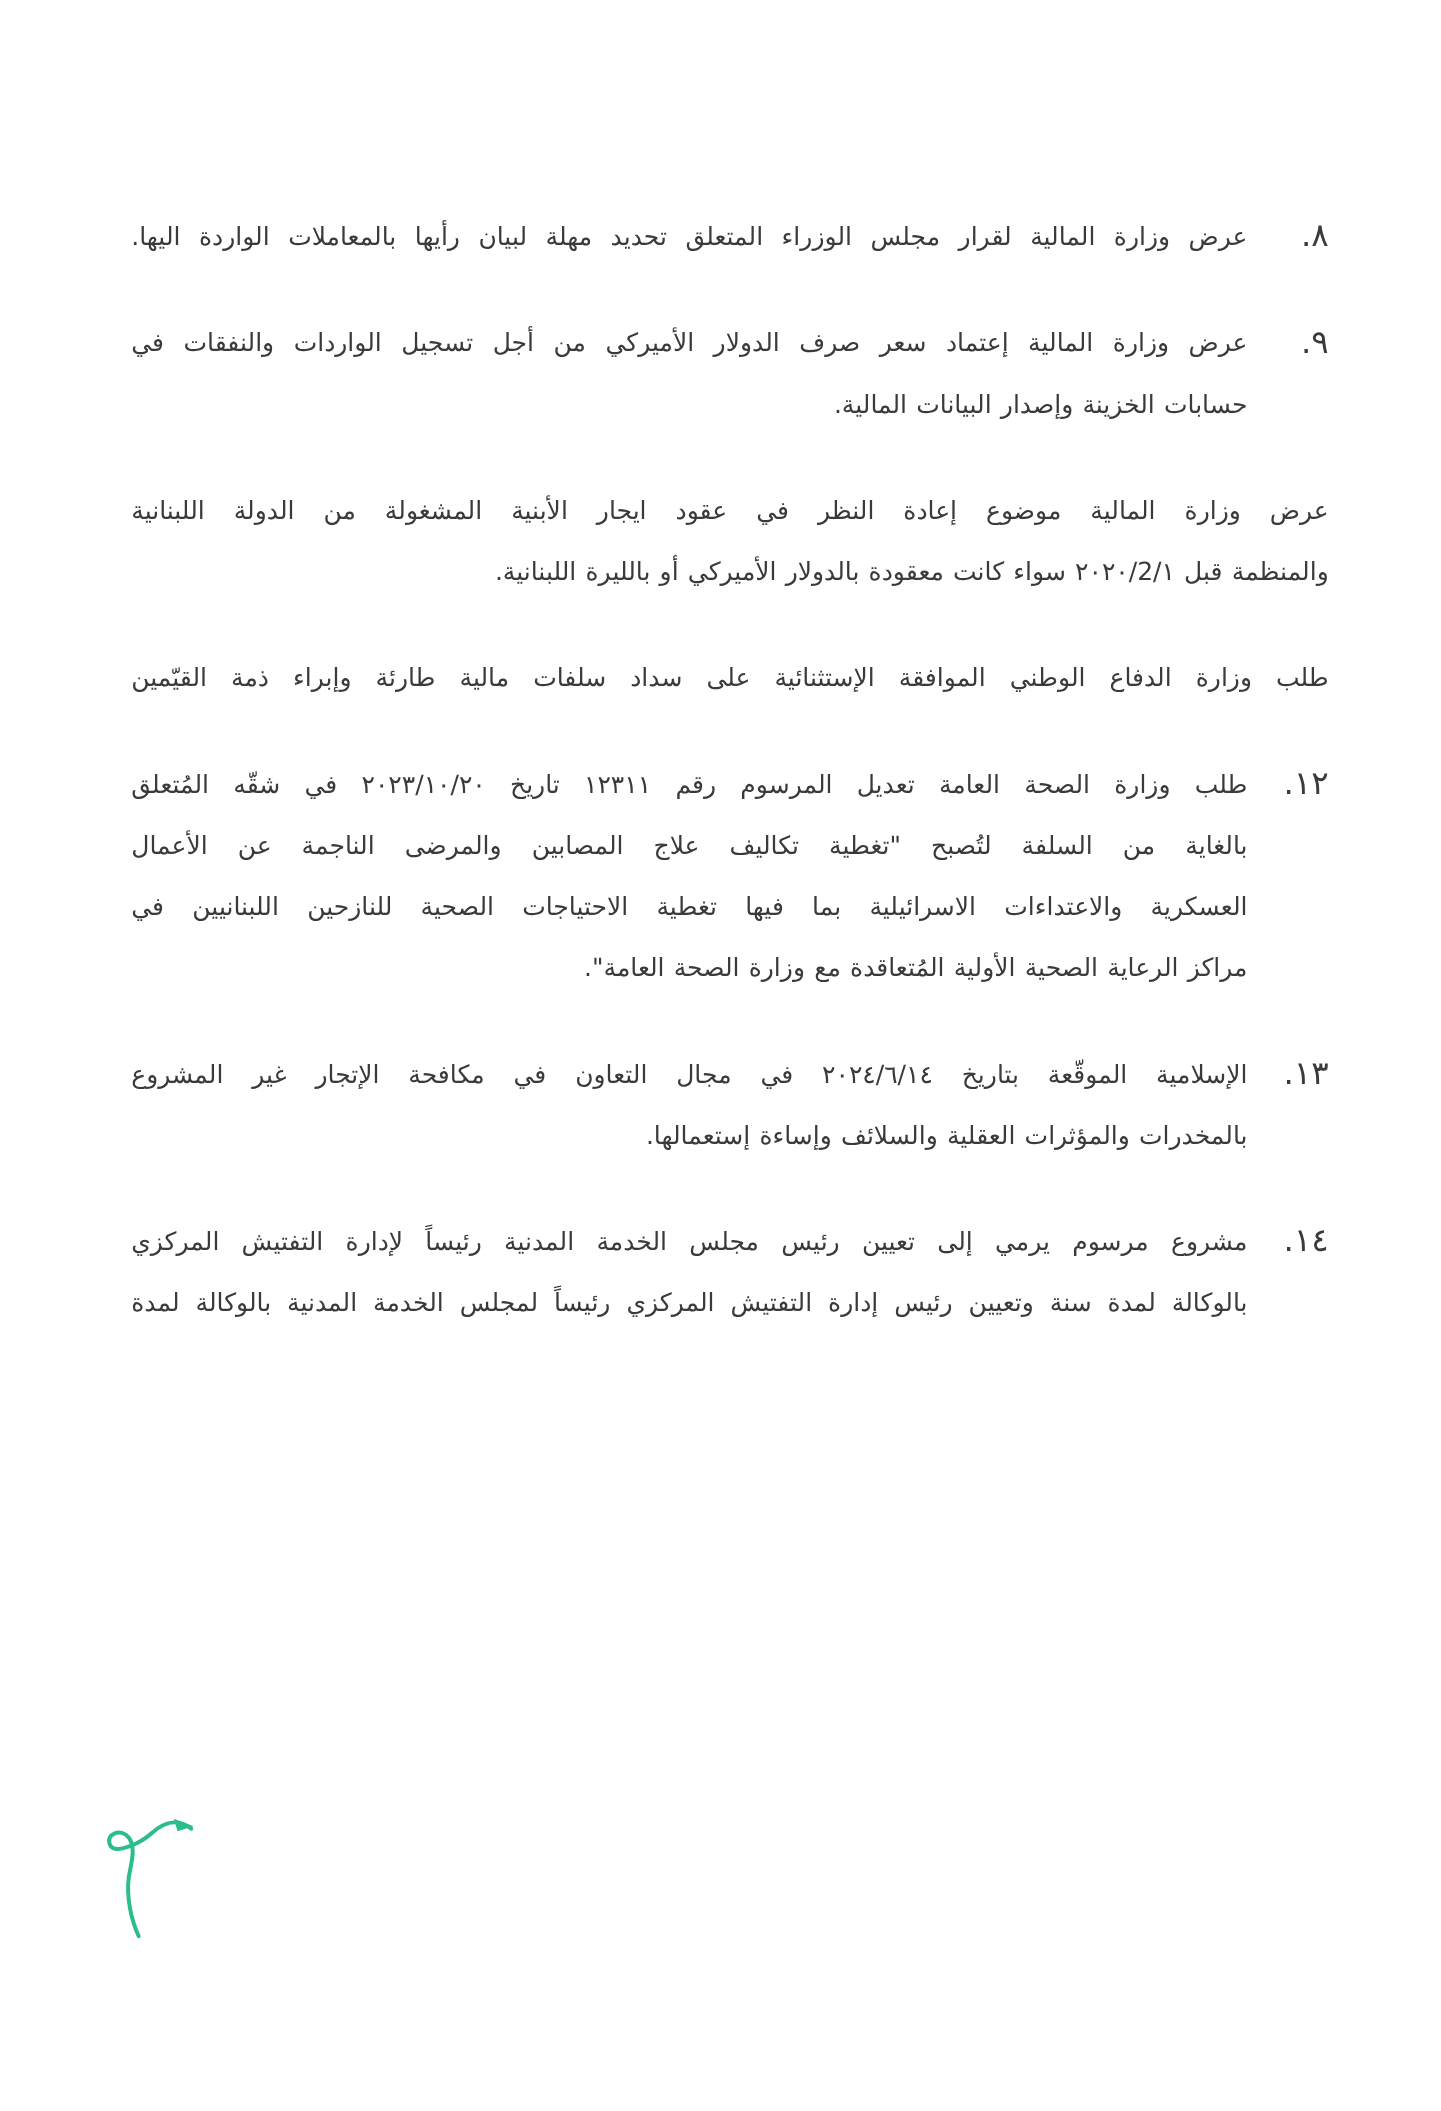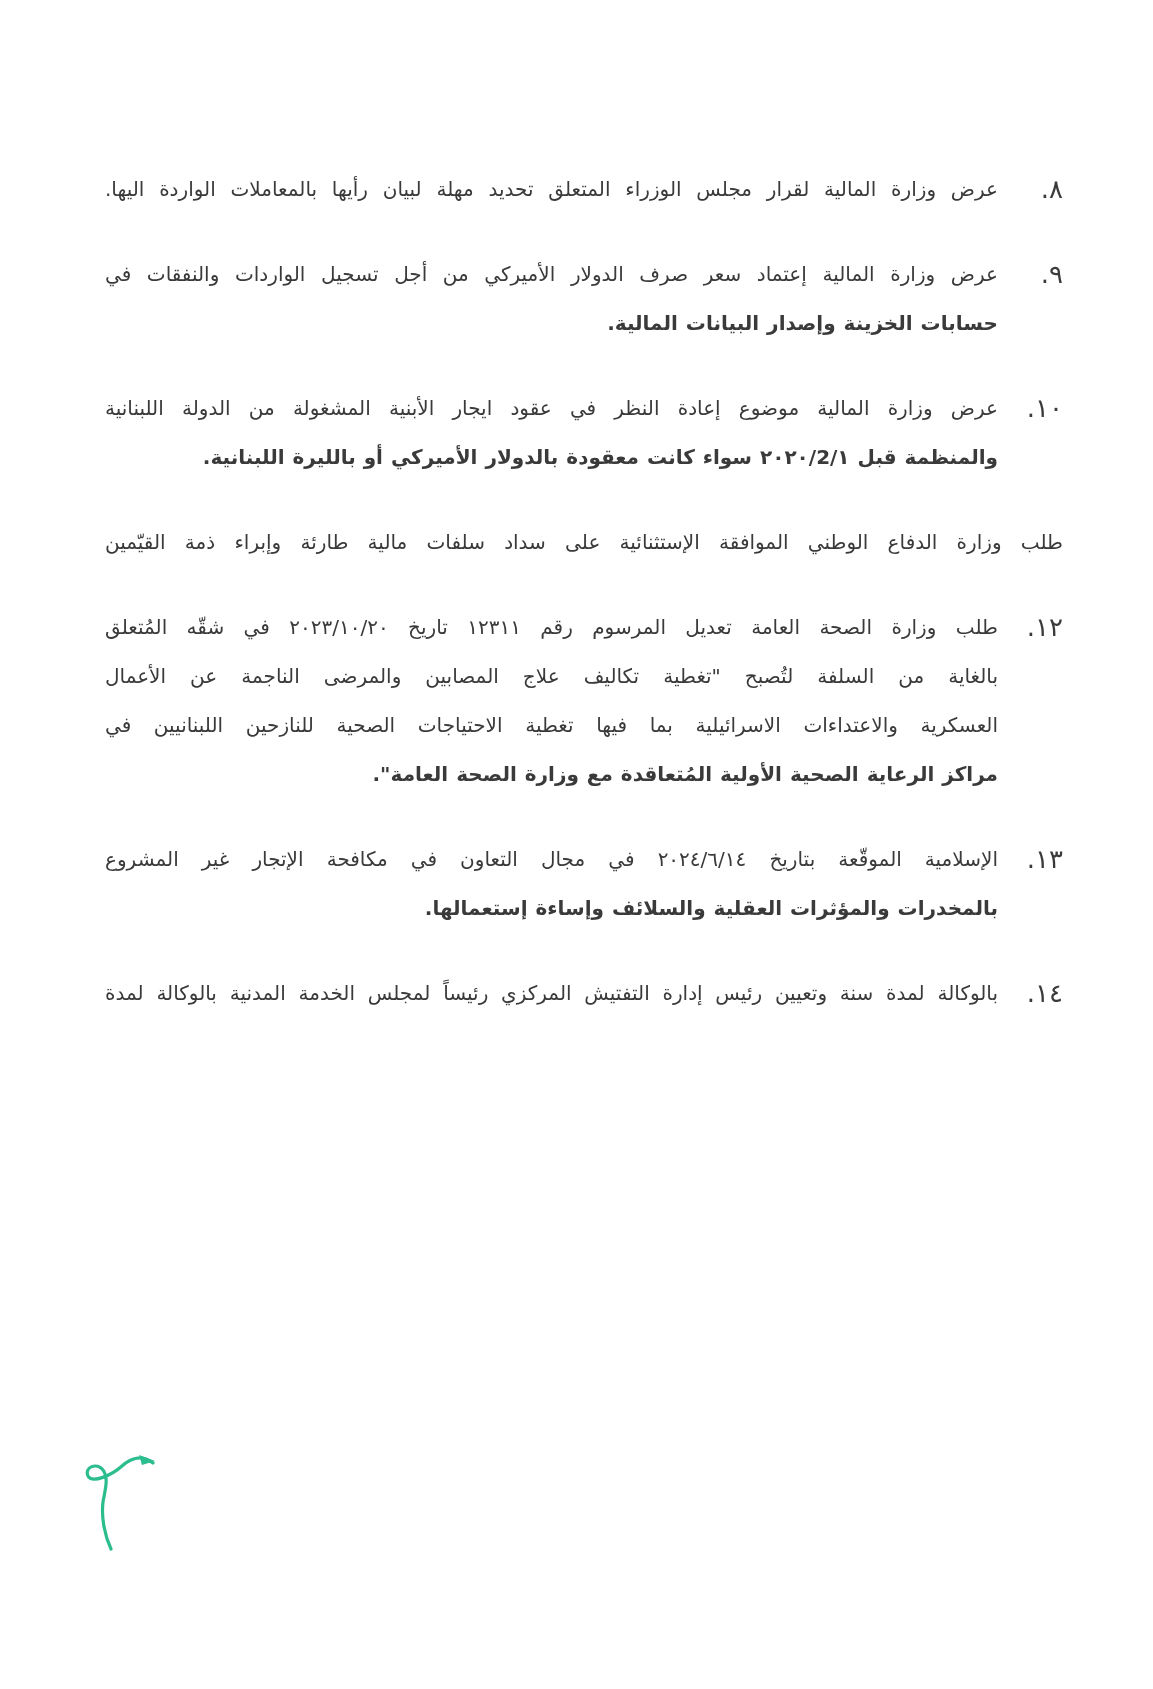--- a/index.html
+++ b/index.html
@@ -38,21 +38,20 @@
     font-size: 20px;
     line-height: 49px;
   }
   .line {
     text-align: justify;
     text-align-last: justify;  
     word-spacing: 1px;
   }
   .line.is-last {
     text-align-last: right;    
-    font-weight: bold;
   }
   .mark {
     position: absolute;
     left: 80px;
     top: 1450px;
     width: 82px;
     height: 104px;
   }
   .mark svg { display: block; width: 100%; height: 100%; }
 </style>
@@ -68,21 +67,20 @@
         </div>
       </div>
       <div class="item">
         <span class="num">٩.</span>
         <div class="text">
           <div class="line">عرض وزارة المالية إعتماد سعر صرف الدولار الأميركي من أجل تسجيل الواردات والنفقات في</div>
           <div class="line is-last">حسابات الخزينة وإصدار البيانات المالية.</div>
         </div>
       </div>
       <div class="item">
-        <span class="num">١٠.</span>
         <div class="text">
           <div class="line">عرض وزارة المالية موضوع إعادة النظر في عقود ايجار الأبنية المشغولة من الدولة اللبنانية</div>
           <div class="line is-last">والمنظمة قبل ٢٠٢٠/2/١ سواء كانت معقودة بالدولار الأميركي أو بالليرة اللبنانية.</div>
         </div>
       </div>
       <div class="item">
         <div class="text">
           <div class="line">طلب وزارة الدفاع الوطني الموافقة الإستثنائية على سداد سلفات مالية طارئة وإبراء ذمة القيّمين</div>
         </div>
       </div>
@@ -98,20 +96,21 @@
       <div class="item">
         <span class="num">١٣.</span>
         <div class="text">
           <div class="line">الإسلامية الموقّعة بتاريخ ٢٠٢٤/٦/١٤ في مجال التعاون في مكافحة الإتجار غير المشروع</div>
           <div class="line is-last">بالمخدرات والمؤثرات العقلية والسلائف وإساءة إستعمالها.</div>
         </div>
       </div>
       <div class="item">
         <span class="num">١٤.</span>
         <div class="text">
+          <div class="line">مشروع مرسوم يرمي إلى تعيين رئيس مجلس الخدمة المدنية رئيساً لإدارة التفتيش المركزي</div>
           <div class="line">بالوكالة لمدة سنة وتعيين رئيس إدارة التفتيش المركزي رئيساً لمجلس الخدمة المدنية بالوكالة لمدة</div>
         </div>
       </div>
     </div>
 </div>
 
 <div class="mark" style="color: rgb(43, 189, 142);">
   <svg viewBox="0 0 82 104" fill="none" xmlns="http://www.w3.org/2000/svg">
     <path d="M 73 13 C 63 5, 52 7, 42 16 C 32 25, 12 34, 8 26 C 4 17, 17 12, 23 20 C 29 28, 25 40, 23 52 C 21 68, 25 86, 31 99" stroke="currentColor" stroke-width="3.2" stroke-linecap="round"></path>
     <path d="M 75 11 L 59 5 L 62 15 Z" fill="currentColor"></path>

